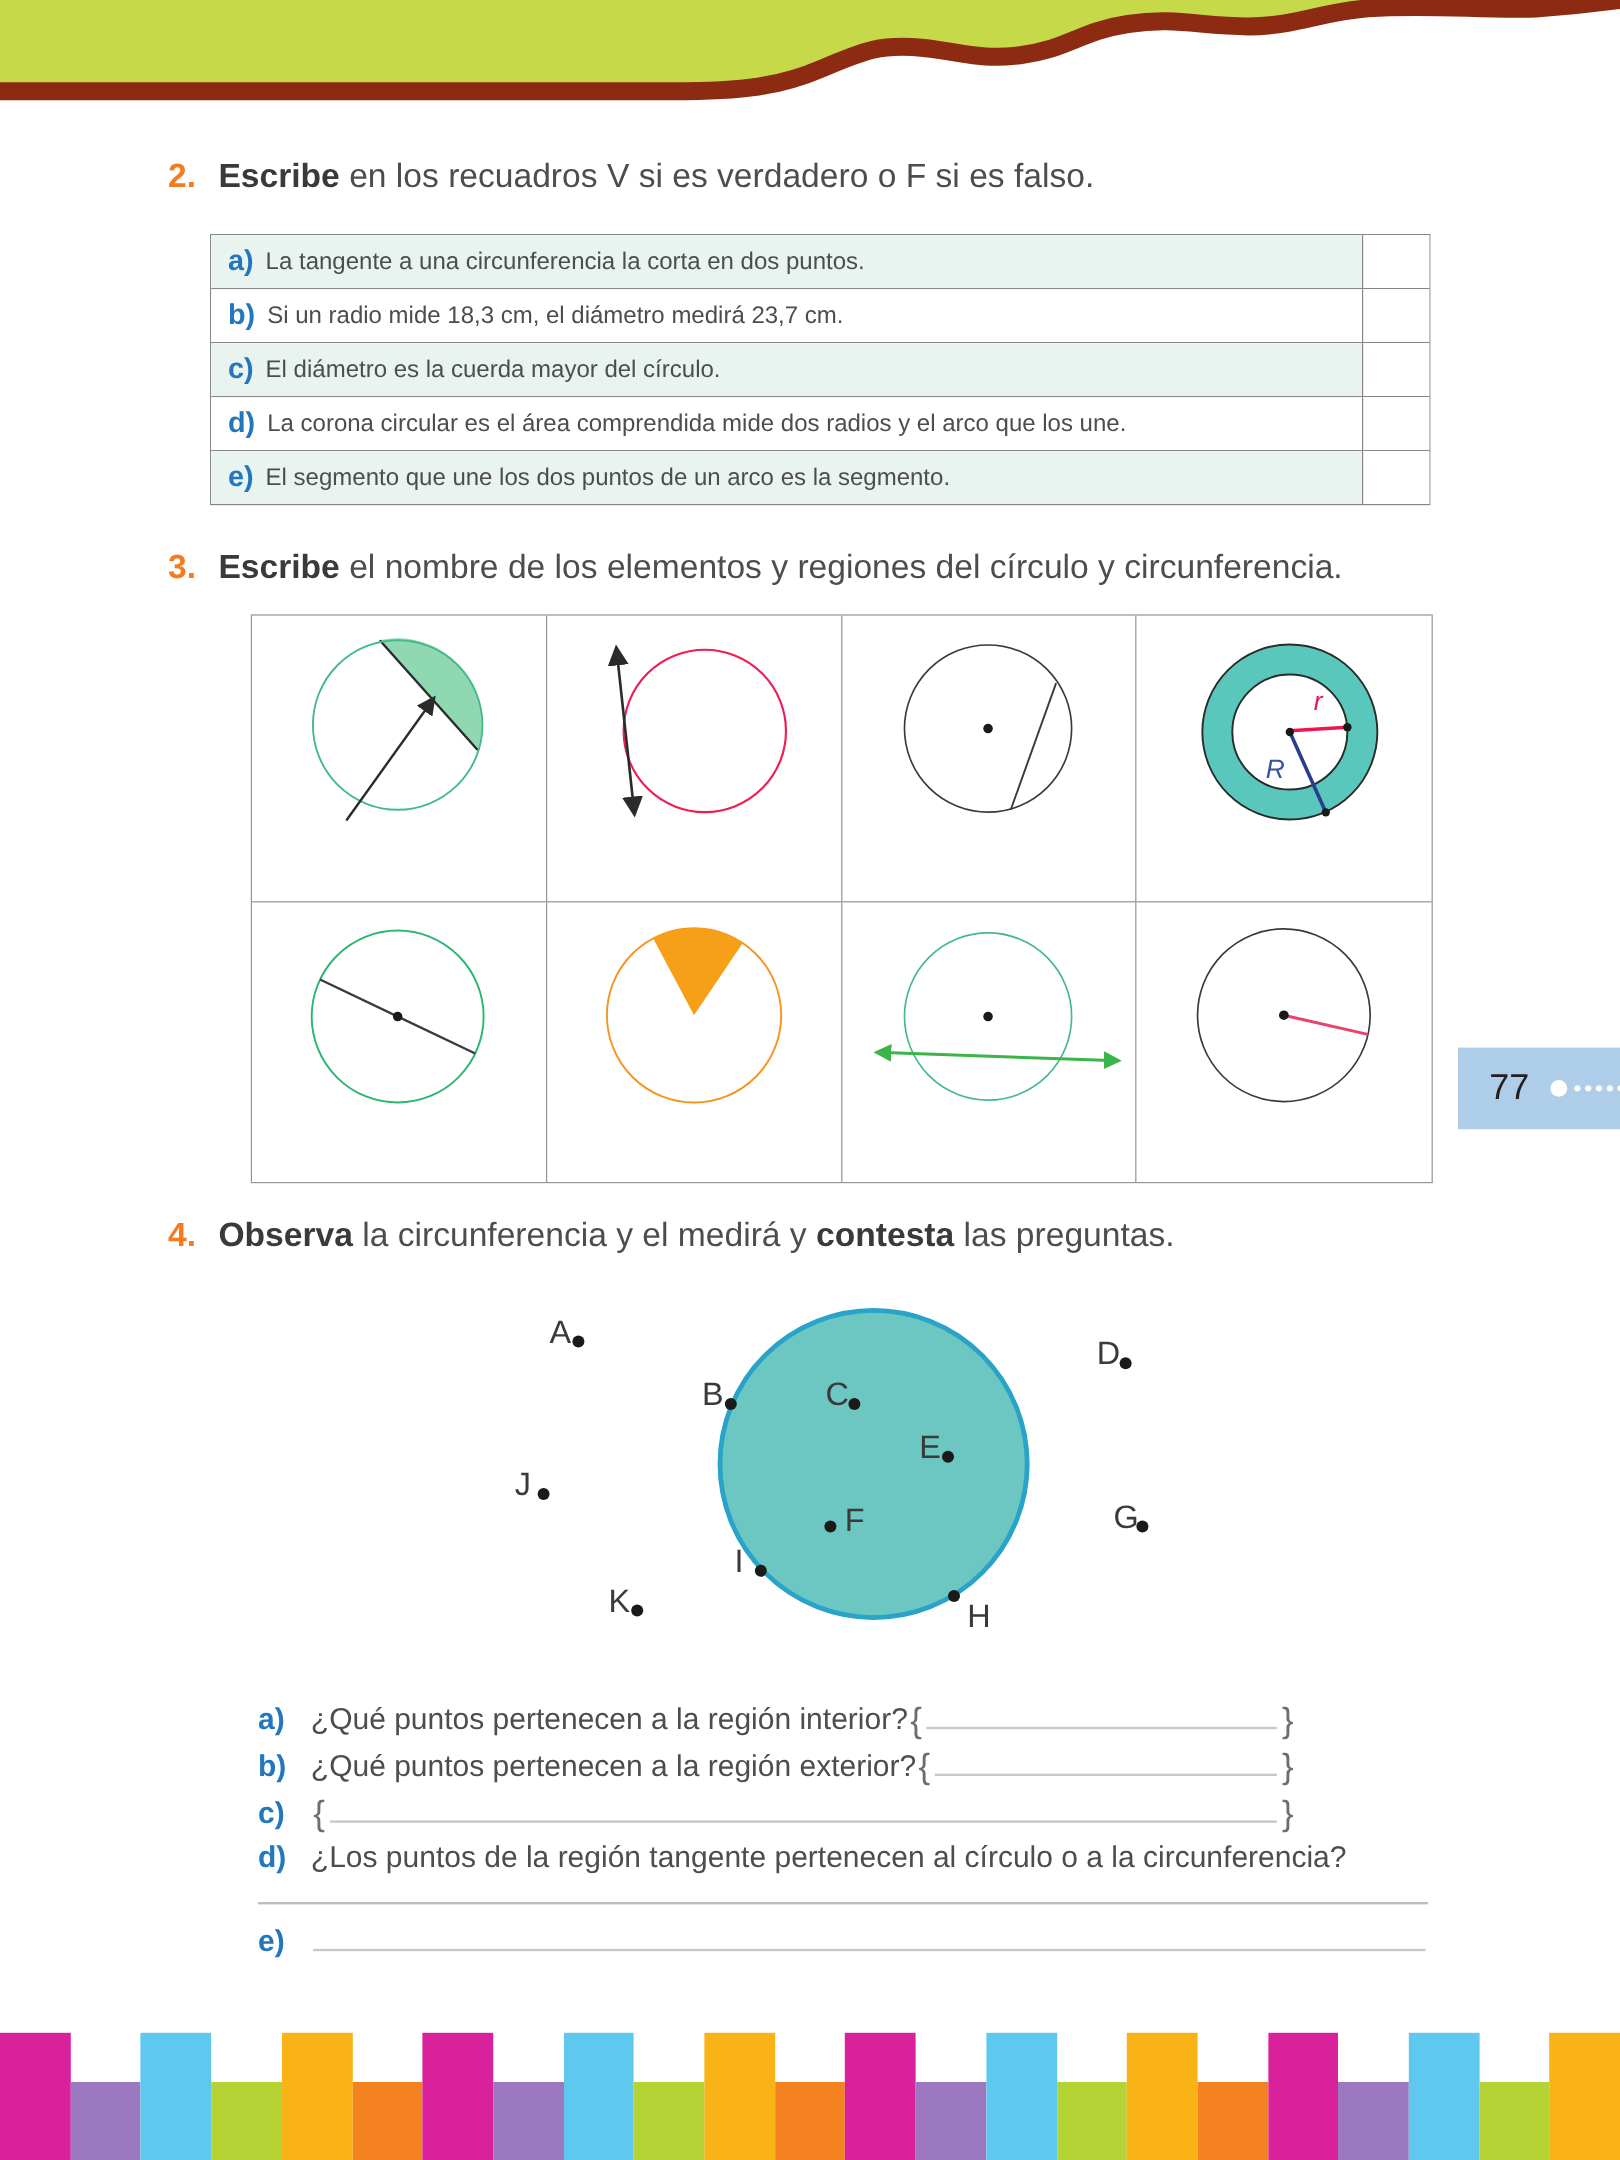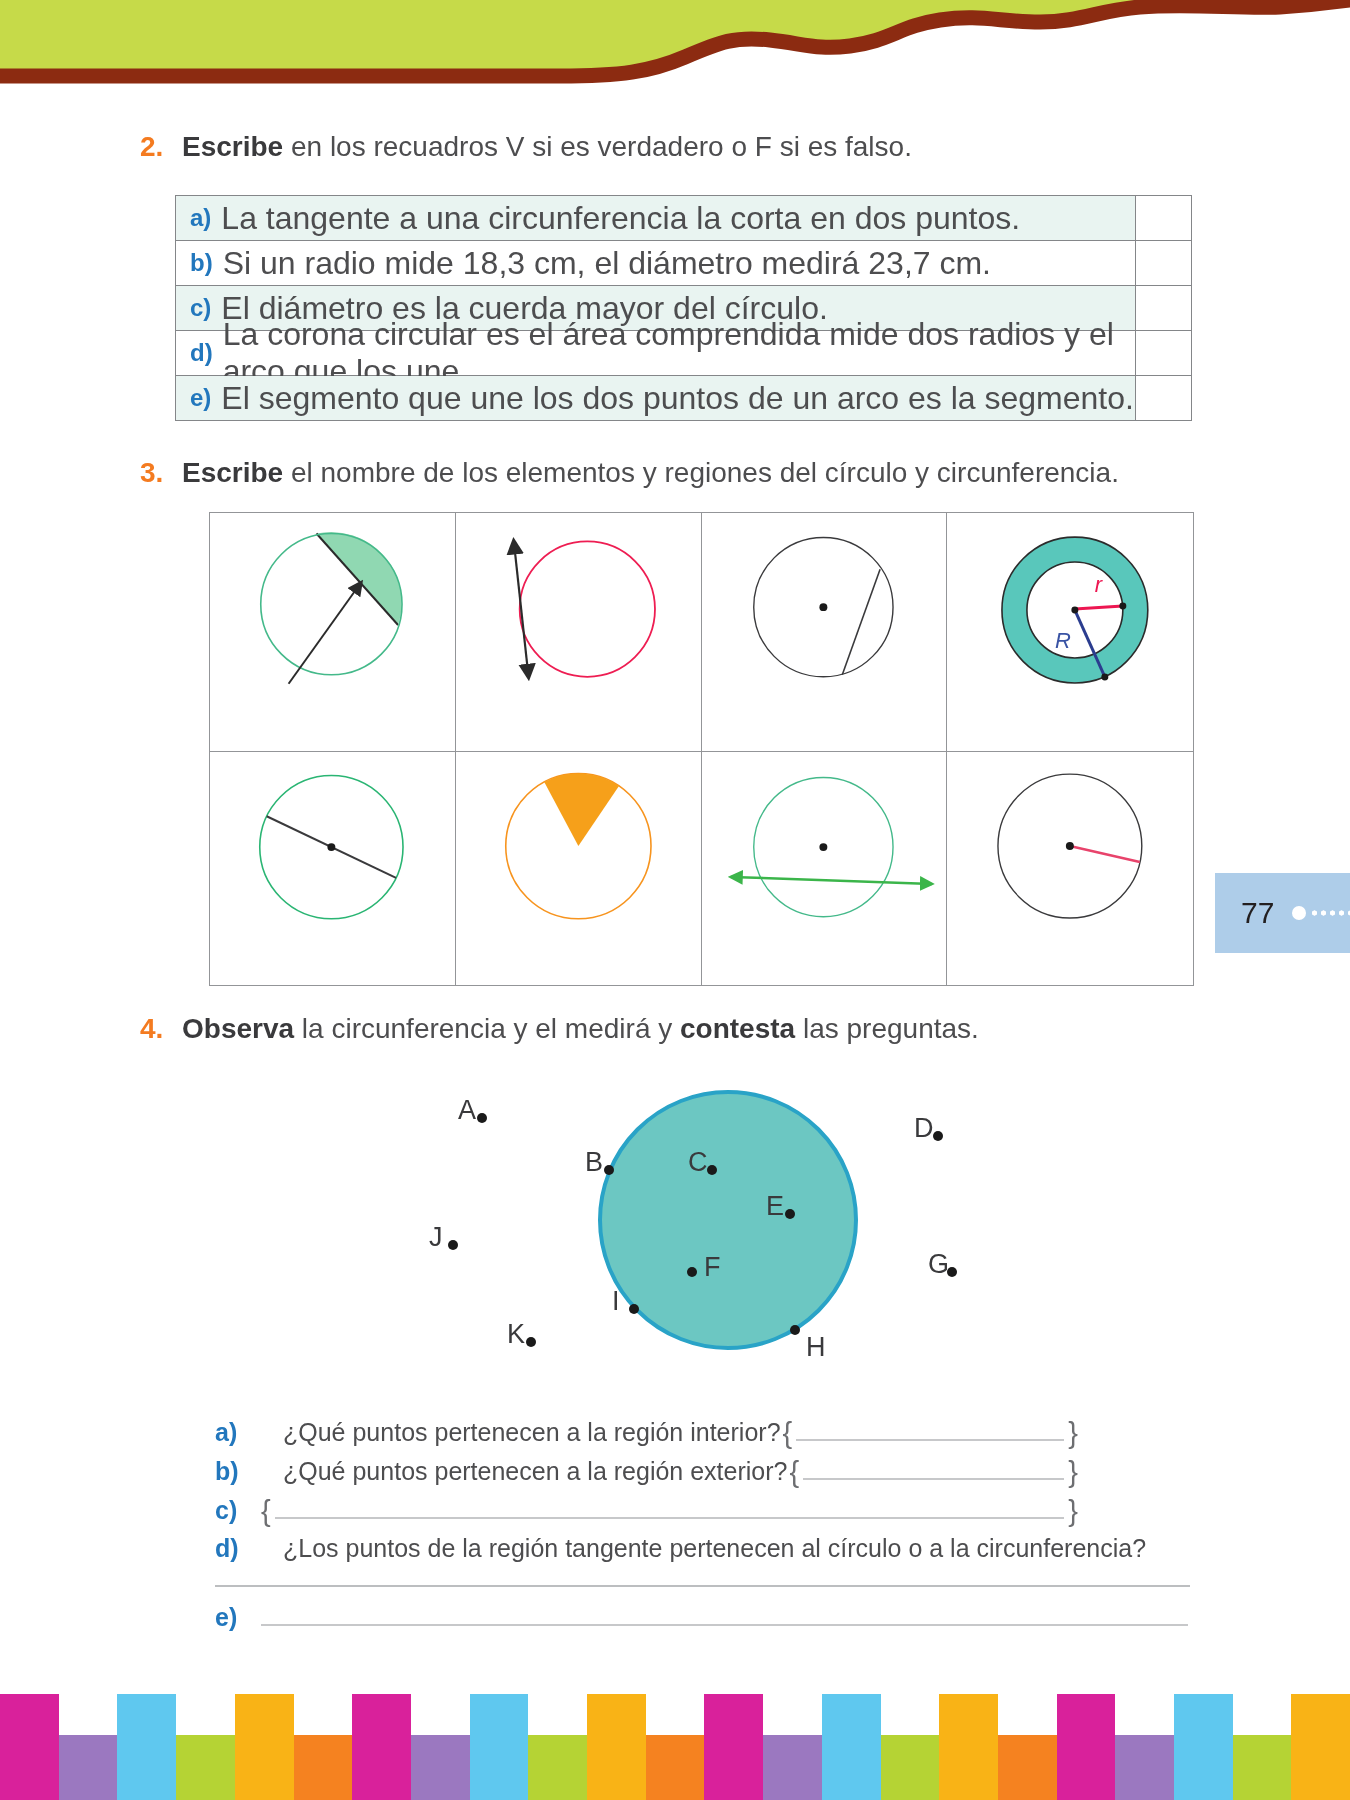--- a/index.html
+++ b/index.html
@@ -17,47 +17,47 @@
   .heading{position:absolute;left:140px;width:1080px;display:flex;gap:14px;font-size:28px;line-height:32px;}
   .h-num{color:var(--c-accent);font-weight:bold;min-width:28px;}
   .h-bold{font-weight:bold;color:var(--c-bold);}
   
   .tf-table{position:absolute;left:175px;top:195px;width:1015px;border:1px solid var(--c-table-border);}
   .tf-row{display:flex;align-items:center;height:44px;border-bottom:1px solid var(--c-table-border);background:#fff;}
   .tf-row:last-child{border-bottom:none;}
   .tf-row.mint .tf-main{background:var(--c-mint);}
   .tf-main{display:flex;align-items:center;height:100%;flex:1;}
   .tf-letter{font-weight:bold;color:var(--c-letter-blue);font-size:24px;padding:0 10px 0 14px;}
-  .tf-text{font-size:32px;}
+  .tf-text{font-size:20px;}
   .tf-answer{width:56px;height:100%;border-left:1px solid var(--c-table-border);background:#fff;box-sizing:border-box;}
   
   .diag-grid{position:absolute;left:209px;top:512px;width:983px;height:472px;
              border:1px solid var(--c-grid-border);display:grid;
              grid-template-columns:repeat(4,1fr);grid-template-rows:239fr 233fr;}
   .diag-cell{border-right:1px solid var(--c-grid-border);border-bottom:1px solid var(--c-grid-border);overflow:hidden;}
   .diag-cell:nth-child(4n){border-right:none;}
   .diag-cell:nth-child(n+5){border-bottom:none;}
   .diag-cell svg{display:block;width:100%;height:100%;}
   
-  .badge{position:absolute;left:1215px;top:873px;width:135px;height:80px;background:var(--c-badge);
+  .badge{position:absolute;left:1215px;top:873px;width:135px;height:68px;background:var(--c-badge);
          display:flex;align-items:center;}
   .badge-num{font-size:30px;color:#231f20;margin-left:26px;}
   .badge-dot{width:14px;height:14px;border-radius:50%;background:#fff;margin-left:18px;}
   .badge-dots{flex:1;height:6px;margin-left:4px;
       background-image:radial-gradient(circle,#fff 2.4px,rgba(255,255,255,0) 2.8px);
       background-size:9px 6px;background-repeat:repeat-x;background-position:left center;}
   
   .fig-circle{position:absolute;left:595px;top:1087px;width:266px;height:266px;}
   .pt-label{position:absolute;font-size:27px;color:var(--c-bold);}
   .pt-dot{position:absolute;width:10px;height:10px;border-radius:50%;background:#1a1a1a;}
   
   .q{position:absolute;left:215px;width:865px;display:flex;align-items:baseline;font-size:25px;line-height:32px;}
   .q.wide{width:975px;}
   .q-letter{font-weight:bold;color:var(--c-letter-blue);min-width:44px;}
-  .q-text{white-space:nowrap;margin-left:24px;}
+  .q-text{white-space:nowrap;}
   .q-brace{color:#6d6e71;font-size:29px;transform:translateY(2px);padding:0 2px;}
   .q-fill{flex:1;border-bottom:2px solid var(--c-line);height:24px;margin:0 2px;}
   .q-underline{position:absolute;height:2px;background:#bcbec0;}
   
   .footer{position:absolute;left:0;bottom:0;width:1350px;height:106px;display:flex;}
   .bar{flex:1;align-self:flex-end;}
   .bar.tall{height:106px;} .bar.short{height:65px;}
 </style>
 </head>
 <body>

